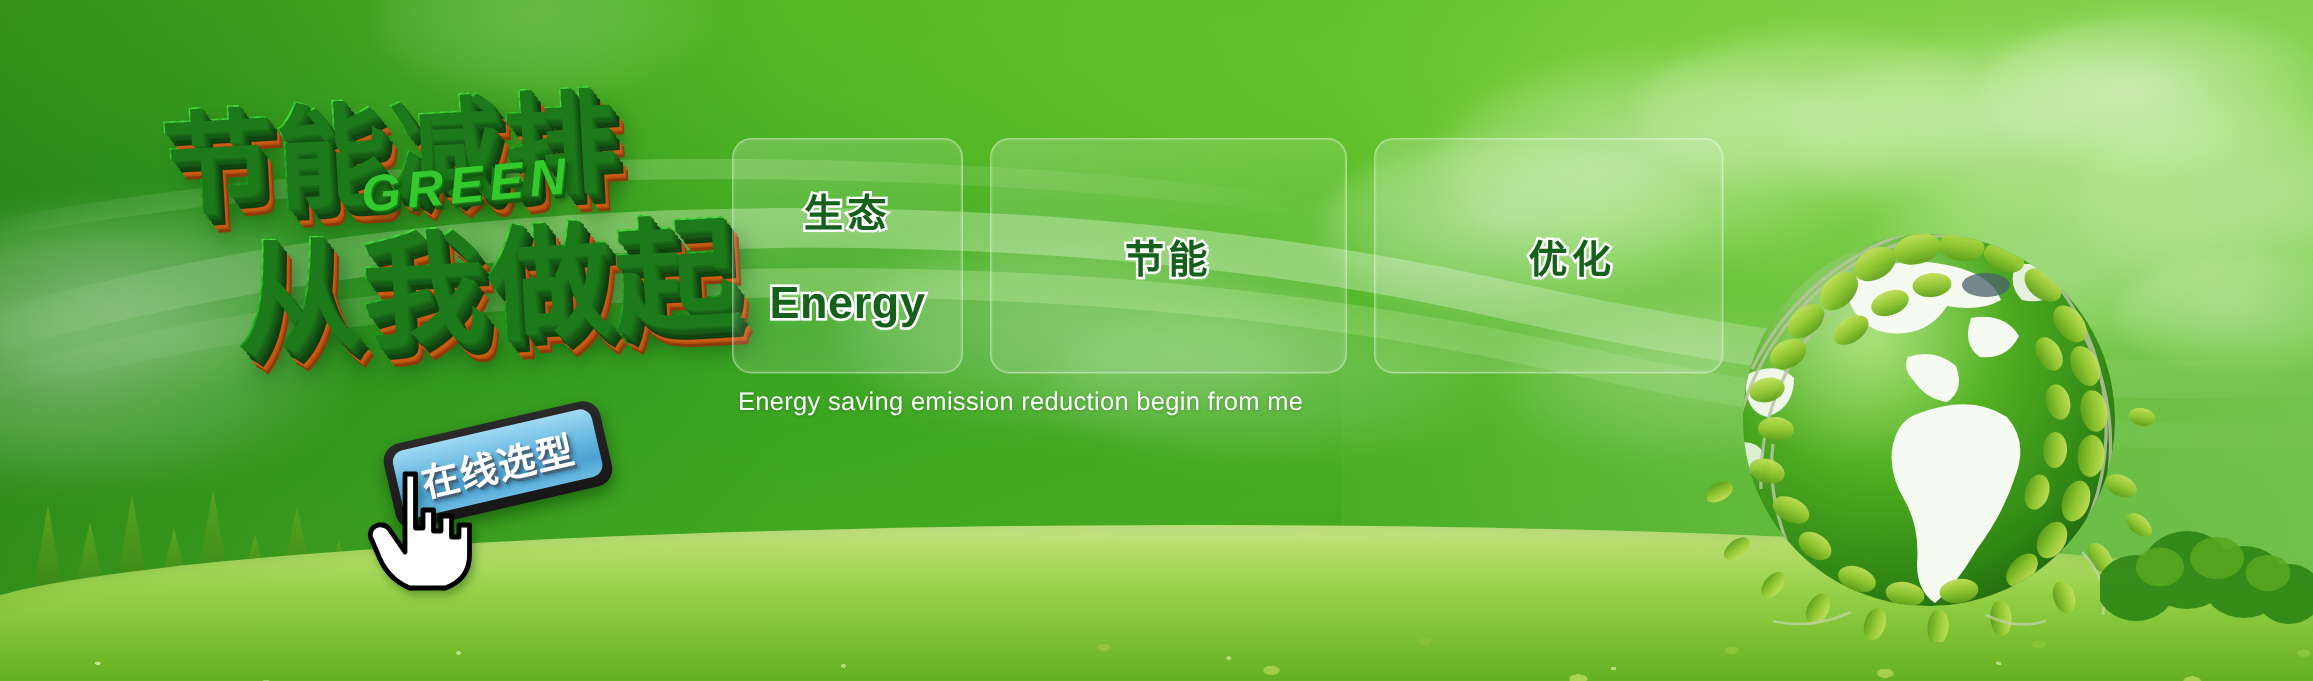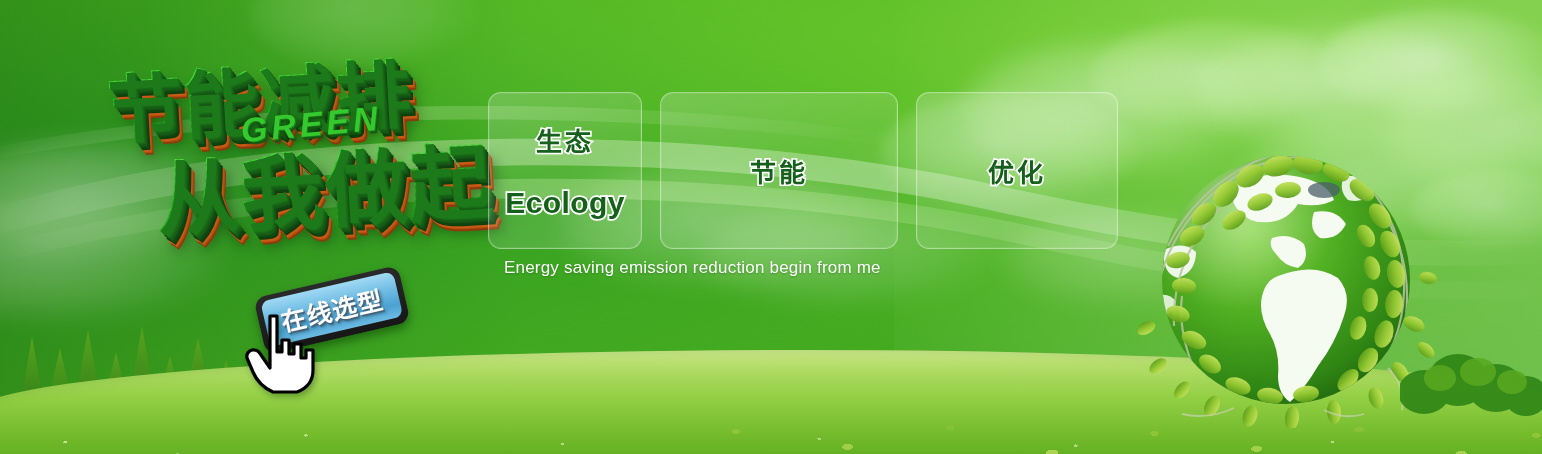--- a/index.html
+++ b/index.html
@@ -170,39 +170,39 @@
     border-radius:13px;
     background:linear-gradient(160deg, rgba(255,255,255,.20) 0%, rgba(255,255,255,.09) 48%, rgba(255,255,255,.16) 100%);
     border:1px solid rgba(255,255,255,.38);
     box-shadow:0 0 0 1px rgba(255,255,255,.07) inset;
     display:flex; flex-direction:column;
     align-items:center; justify-content:center;
     gap:28px;
     cursor:pointer;
   }
   .card.wide{ width:236px; }
-  .card.mid{ width:200px; }
+  .card.mid{ width:200px;padding-left:31px; }
   .card-cn{
     font-size:26px; font-weight:bold;
     color:#15601a;
     letter-spacing:3px;
     -webkit-text-stroke:3.2px #ffffff;
     paint-order:stroke fill;
     text-shadow:0 1px 2px rgba(255,255,255,.65);
   }
   .card-en{
     font-size:30px; font-weight:bold;
     color:#15601a;
     letter-spacing:.4px;
     -webkit-text-stroke:3.4px #ffffff;
     paint-order:stroke fill;
     text-shadow:0 1px 2px rgba(255,255,255,.6);
   }
   .tagline{
-    position:absolute; left:504px; top:258px;
+    position:absolute; left:492px; top:258px;
     font-size:17px; color:#ffffff;
     letter-spacing:.2px;
     text-shadow:0 1px 2px rgba(30,90,20,.45);
   }
 
   
   .globe-wrap{
     position:absolute;
     left:1138px; top:128px;
     width:300px; height:300px;
@@ -332,21 +332,21 @@
       Q 3 40 9 38
       Q 15 37 18 43
       L 27 56
       Z"></path>
   </svg>
 
   <div class="cards">
 
     <div class="card">
       <div class="card-cn">生态</div>
-      <div class="card-en">Ecology</div>
+      <div class="card-en">Energy</div>
     </div>
 
     <div class="card wide">
       <div class="card-cn">节能</div>
     </div>
 
     <div class="card mid">
       <div class="card-cn">优化</div>
     </div>
 

